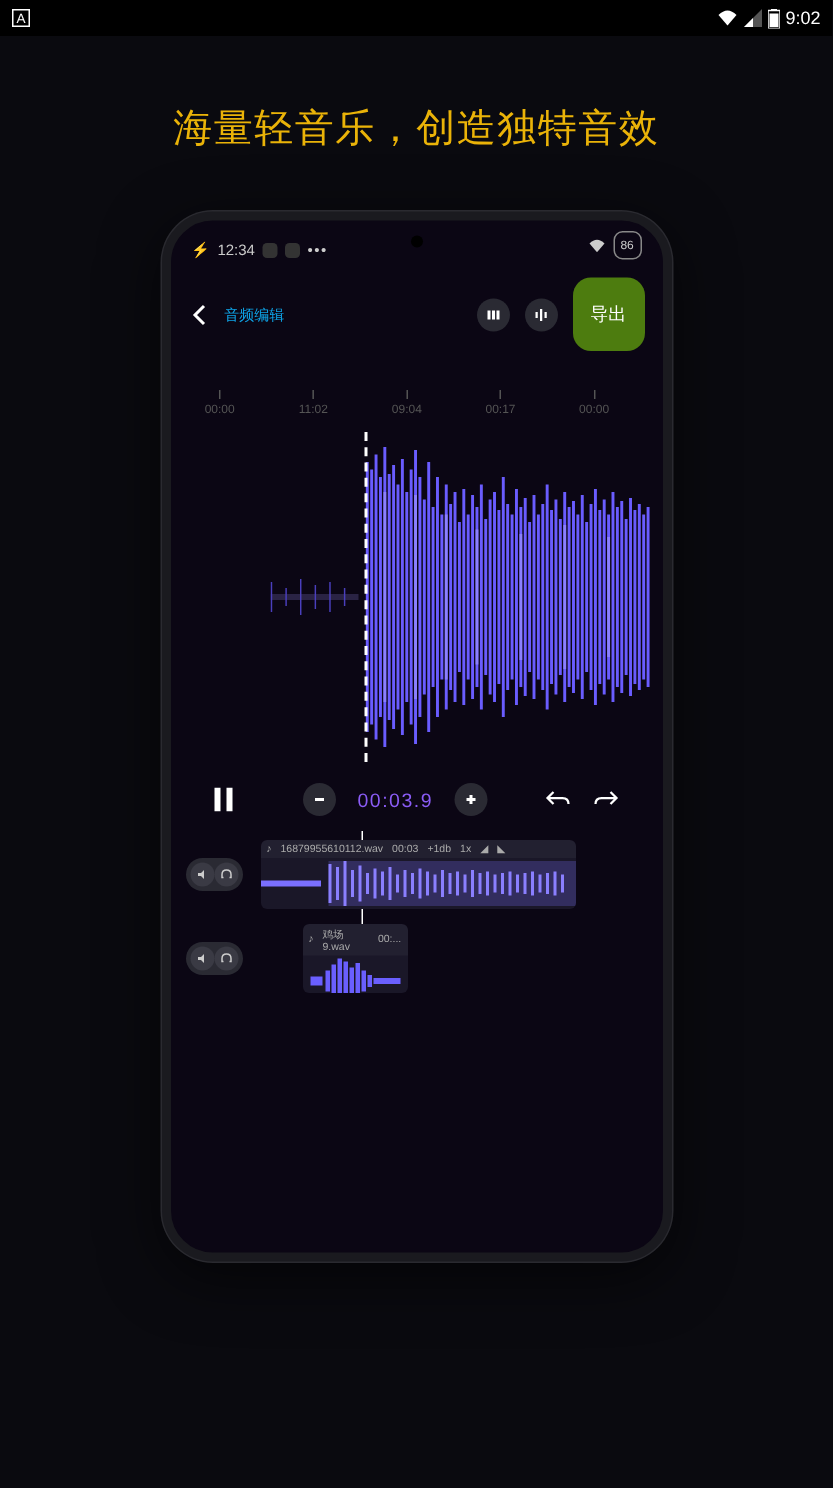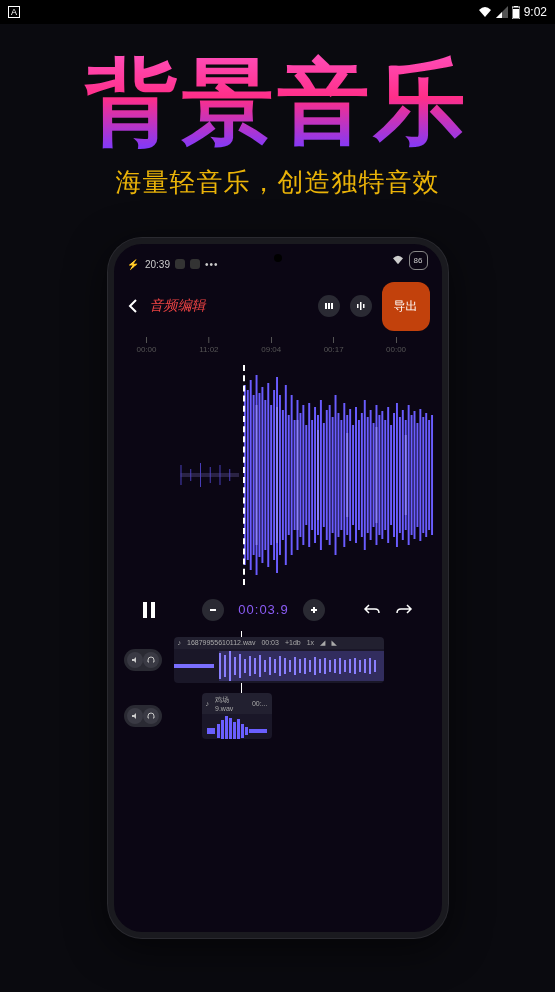--- a/index.html
+++ b/index.html
@@ -91,41 +91,41 @@
 }
 
 
 .app-header {
   display: flex;
   align-items: center;
   padding: 10px 12px 6px;
   gap: 10px;
 }
 .app-header .back { color: #fff; font-size: 16px; }
-.app-header .title { color: #ef4444; font-size: 14px; flex: 0 0 auto; font-style: italic; }
+.app-header .title { color: #0ea5e9; font-size: 10px; flex: 0 0 auto; }
 .app-header .spacer { flex: 1; }
 .circ-btn {
   width: 22px; height: 22px; border-radius: 50%;
   background: #2a2a33;
   display: flex; align-items: center; justify-content: center;
   color: #fff; font-size: 10px;
 }
 .export-btn {
-  background: #c2410c;
+  background: #4d7c0f;
   color: #fff;
   border-radius: 12px;
   padding: 16px 12px;
   font-size: 12px;
 }
 
 
 .ruler {
   position: relative;
   height: 28px;
-  margin: 0 8px 0;
+  margin: 20px 8px 0;
   color: #555;
   font-size: 8px;
 }
 .ruler .tick {
   position: absolute;
   top: 0;
   text-align: center;
   transform: translateX(-50%);
 }
 .ruler .tick::before {
@@ -244,30 +244,29 @@
           <rect x="0" y="1" width="8" height="12" fill="none" stroke="#fff"></rect>
           <rect x="2" y="0" width="4" height="1" fill="#fff"></rect>
           <rect x="1" y="3" width="6" height="9" fill="#fff"></rect>
         </svg>
     </span>
     <span>9:02</span>
   </div>
 </div>
 
 <div class="promo">
-  <h1>背景音乐</h1>
   <div class="subtitle">海量轻音乐，创造独特音效</div>
 </div>
 
 <div class="phone">
 
   <div class="inner-status">
     <div class="l">
       <span>⚡</span>
-      <span>20:39</span>
+      <span>12:34</span>
       <span style="width:10px;height:10px;border-radius:3px;background:#333;"></span>
       <span style="width:10px;height:10px;border-radius:3px;background:#333;"></span>
       <span style="letter-spacing:1px;">•••</span>
     </div>
     <div class="r">
       <span>
         <svg width="12" height="10" viewBox="0 0 14 12">
             <path d="M7 11 L1 4 Q7 -2 13 4 Z" fill="#ccc"></path>
           </svg>
       </span>

